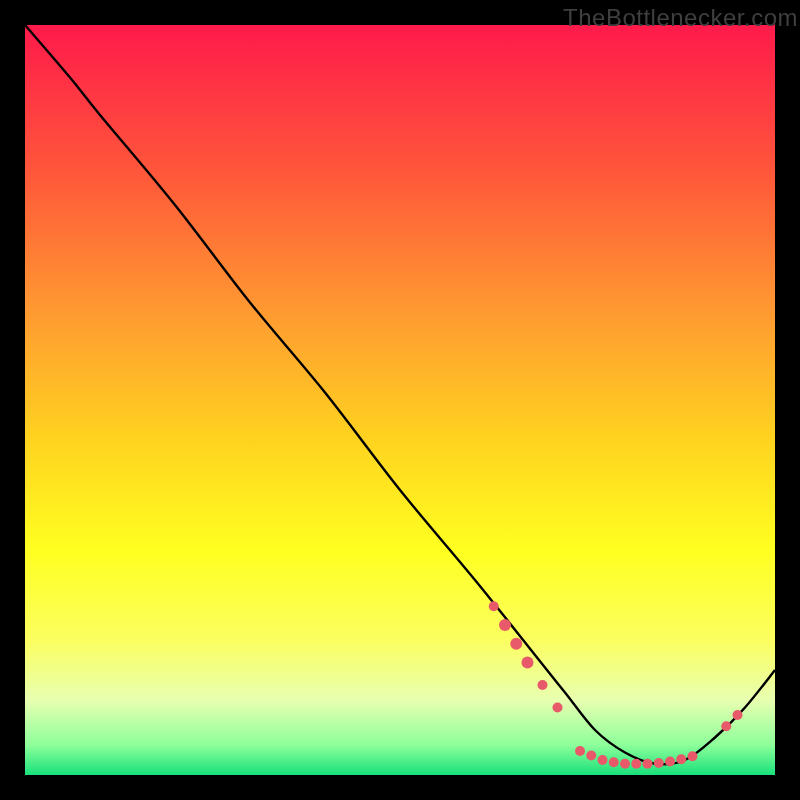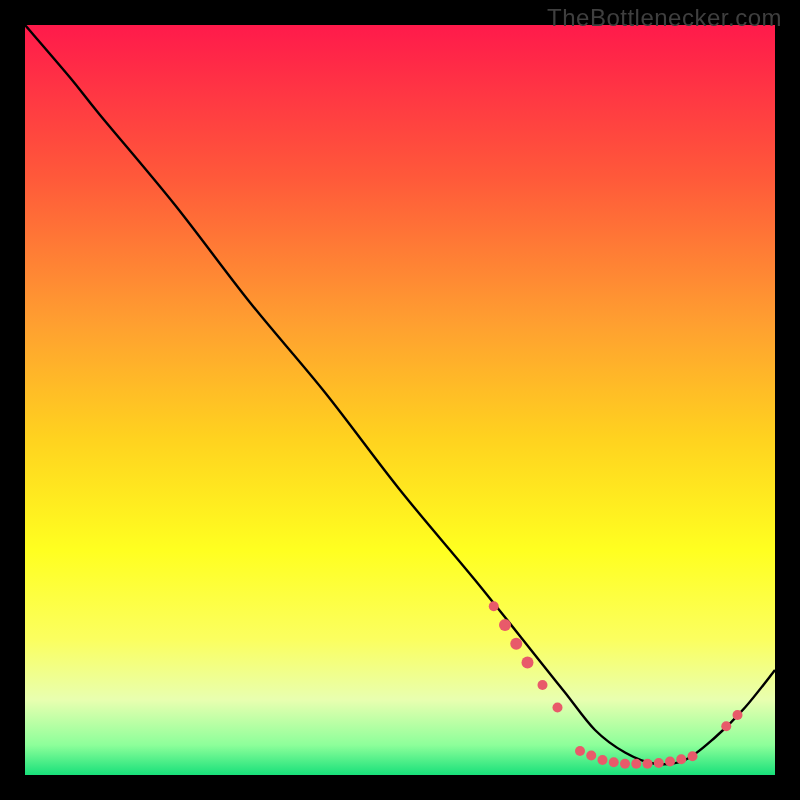--- a/index.html
+++ b/index.html
@@ -13,21 +13,21 @@
   }
   .frame {
     position: relative;
     width: 800px;
     height: 800px;
     background: #000;
   }
   .watermark {
     position: absolute;
     top: 4px;
-    right: 18px;
+    right: 2px;
     color: #3f3f3f;
     font-size: 24px;
     font-weight: 500;
     letter-spacing: 0.5px;
     z-index: 20;
   }
   .plot {
     position: absolute;
     left: 25px;
     top: 25px;

